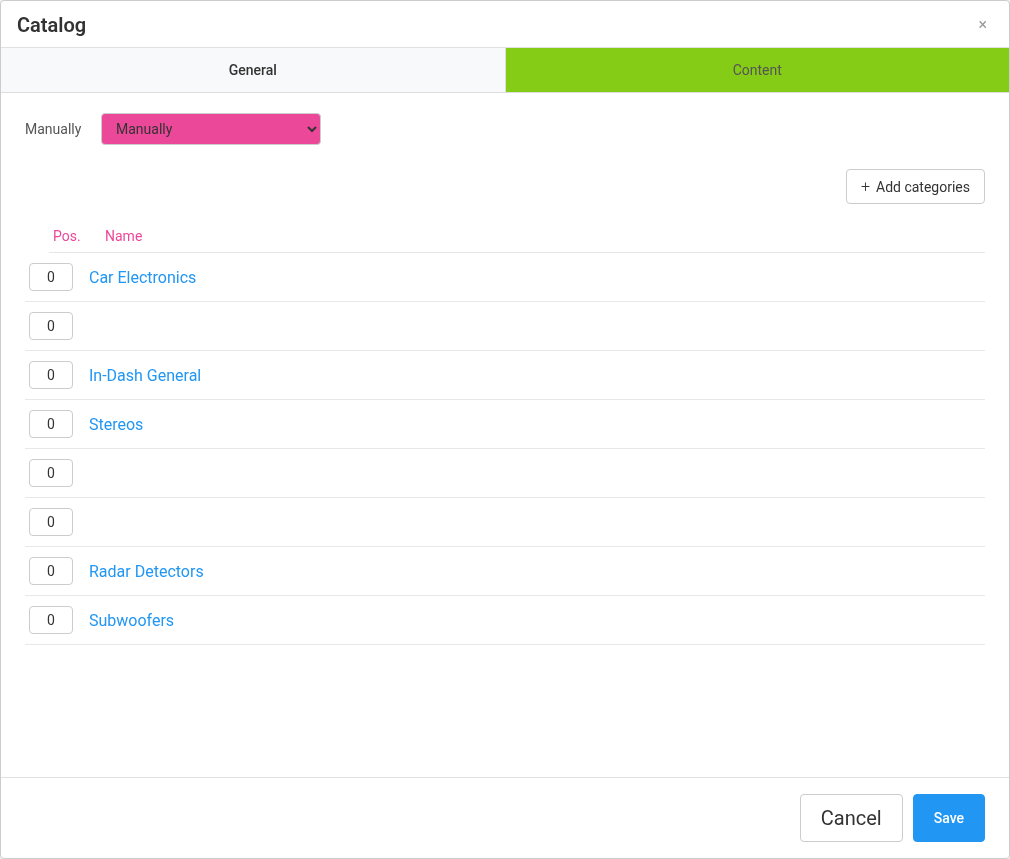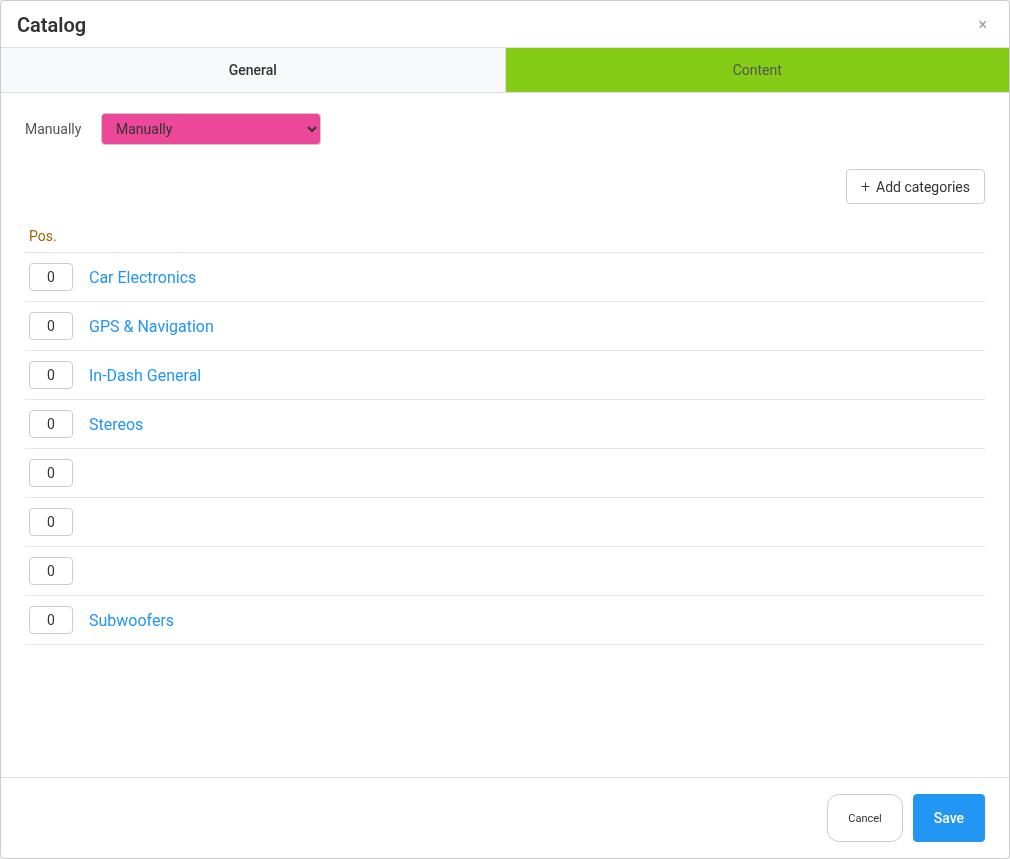--- a/index.html
+++ b/index.html
@@ -132,22 +132,23 @@
       display: flex;
       justify-content: flex-end;
       margin-bottom: 8px;
     }
 
     .table-header {
       display: flex;
       align-items: center;
       padding: 8px 4px;
       border-bottom: 1px solid #e5e5e5;
-      color: #a16207;
+      color: #ec4899;
       font-size: 13px;
+      margin-left: 24px;
     }
 
     .col-pos {
       width: 52px;
       min-width: 52px;
     }
 
     .col-name {
       flex: 1;
     }
@@ -183,24 +184,24 @@
       justify-content: flex-end;
       gap: 10px;
       padding: 16px 24px;
       border-top: 1px solid #e0e0e0;
       margin-top: auto;
     }
 
     .btn-cancel {
       background: #fff;
       border: 1px solid #ccc;
-      border-radius: 12px;
+      border-radius: 4px;
       padding: 8px 20px;
       cursor: pointer;
-      font-size: 11px;
+      font-size: 20px;
       color: #333;
     }
 
     .btn-save {
       background: #2196F3;
       border: 1px solid #2196F3;
       border-radius: 4px;
       padding: 15px 20px;
       cursor: pointer;
       font-size: 14px;
@@ -245,47 +246,48 @@
 
     <div class="add-categories-row">
       <button class="add-categories-btn">
         <span class="plus-icon">+</span>
         <span>Add categories</span>
       </button>
     </div>
 
     <div class="table-header">
       <span class="col-pos">Pos.</span>
+      <span class="col-name">Name</span>
     </div>
 
     <div id="table-body">
     <div class="table-row">
           <input type="text" class="pos-input col-pos" value="0" style="">
           <a class="category-link col-name" href="#">Car Electronics</a>
         </div>
         <div class="table-row">
           <input type="text" class="pos-input col-pos" value="0" style="">
-          <a class="category-link col-name" href="#">GPS &amp; Navigation</a>
         </div>
         <div class="table-row">
           <input type="text" class="pos-input col-pos" value="0" style="">
           <a class="category-link col-name" href="#">In-Dash General</a>
         </div>
         <div class="table-row">
           <input type="text" class="pos-input col-pos" value="0" style="">
           <a class="category-link col-name" href="#">Stereos</a>
         </div>
         <div class="table-row">
           <input type="text" class="pos-input col-pos" value="0" style="">
         </div>
         <div class="table-row">
           <input type="text" class="pos-input col-pos" value="0" style="">
         </div>
         <div class="table-row">
           <input type="text" class="pos-input col-pos" value="0" style="">
+          <a class="category-link col-name" href="#">Radar Detectors</a>
         </div>
         <div class="table-row">
           <input type="text" class="pos-input col-pos" value="0" style="">
           <a class="category-link col-name" href="#">Subwoofers</a>
         </div>
       </div>
 
   </div>
 
   <div class="dialog-footer">

